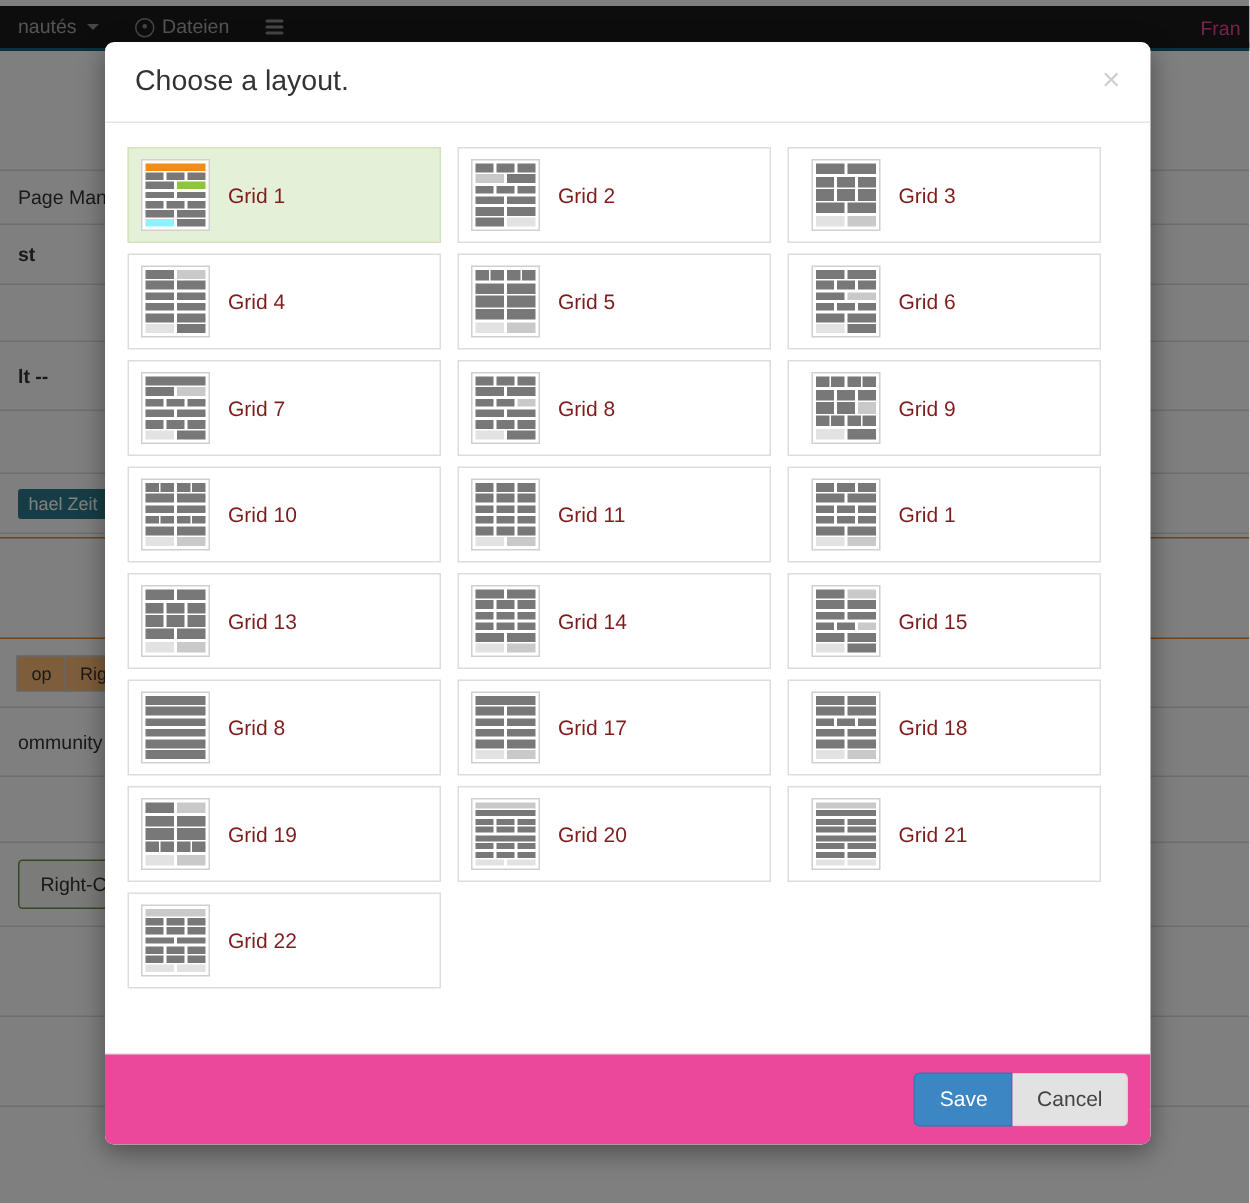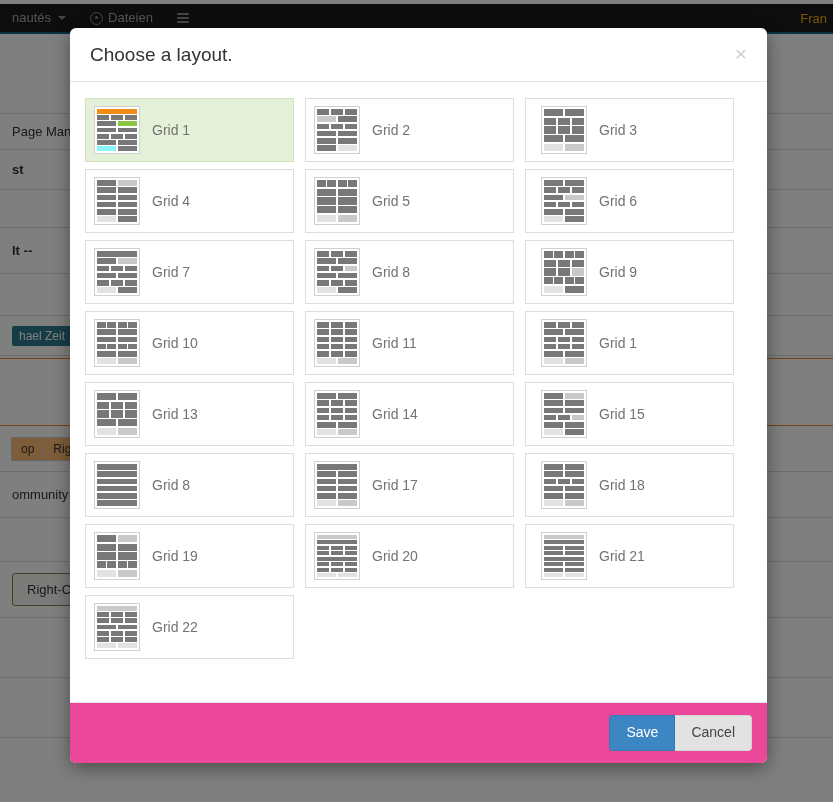--- a/index.html
+++ b/index.html
@@ -51,21 +51,21 @@
     width: 3px; height: 3px; border-radius: 50%; background: #8d8d8d;
   }
   .tb-burger {
     display: inline-flex; flex-direction: column; justify-content: space-between;
     width: 12px; height: 10px;
   }
   .tb-burger i { display: block; height: 2px; background: #8d8d8d; border-radius: 1px; }
   .tb-right {
     position: absolute; right: 0; top: 0; height: 28px;
     display: flex; align-items: center; padding-right: 6px;
-    color: #eab308; font-size: 13px;
+    color: #ec4899; font-size: 13px;
   }
 
   .bg-accentbar {
     position: absolute; left: 0; top: 28px;
     width: 833px; height: 6px;
     background: #11657f;
   }
 
   .bg-content {
     position: absolute; left: 0; top: 34px;
@@ -166,21 +166,21 @@
     display: flex; align-items: center;
     padding: 0 8px;
     cursor: pointer;
   }
   .layout-option:nth-child(3n) { margin-right: 0; padding-left: 15px; }
   .layout-option.selected {
     background: #e5f0d8;
     border-color: #d3e3be;
   }
   .layout-label {
-    font-size: 14px; color: #737373;
+    font-size: 14px; color: #7f1d1d;
     margin-left: 12px; white-space: nowrap;
   }
 
   
   .thumb {
     width: 46px; height: 48px;
     background: #ffffff;
     border: 1px solid #d0d0d0;
     padding: 2px;
     display: flex; flex-direction: column;

